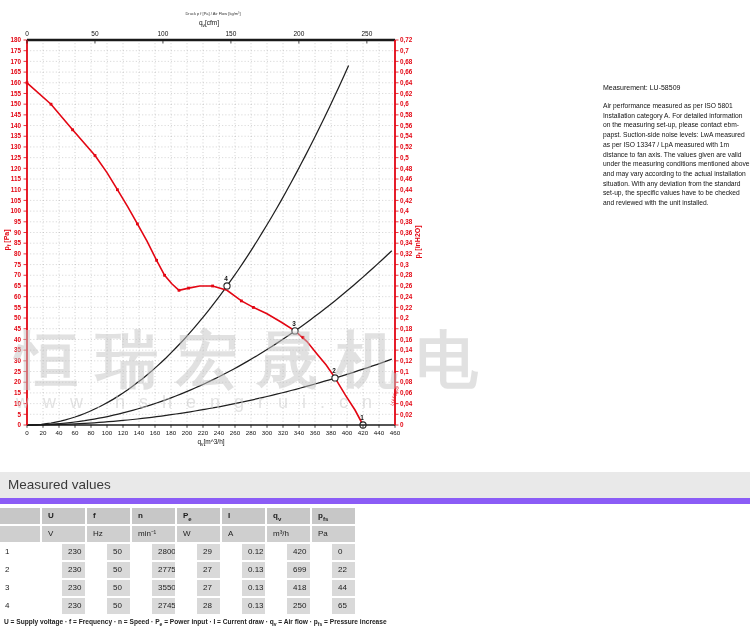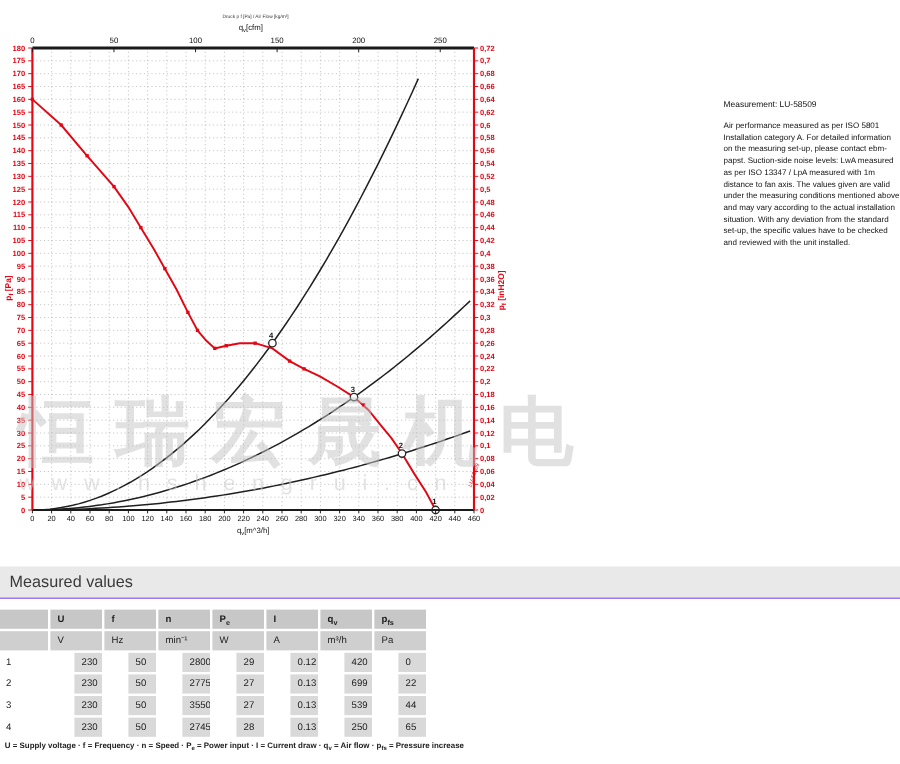--- a/index.html
+++ b/index.html
@@ -15,21 +15,21 @@
           color:#c4c4c4;opacity:.5;white-space:nowrap;pointer-events:none;}
   .wm-url{position:absolute;left:16px;top:392px;font-size:18px;font-weight:400;letter-spacing:14px;
           color:#cccccc;opacity:.55;white-space:nowrap;pointer-events:none;}
 
   
   .note-title{position:absolute;left:603px;top:84px;width:147px;font-size:7px;color:#111;}
   .note-body{position:absolute;left:603px;top:101px;width:147px;font-size:6.7px;line-height:1.45;color:#111;}
 
   
   .section-band{position:absolute;left:0;top:472px;width:750px;height:26px;background:#e9e9e9;
-                border-bottom:1px solid #8b5cf6;}
+                border-bottom:6px solid #8b5cf6;}
   .section-band span{display:block;padding-left:8px;line-height:26px;font-size:13.5px;color:#3a3a3a;}
 
   #mv-table{position:absolute;left:0;top:508px;display:grid;
             grid-template-columns:40px repeat(7,43px);gap:2px;}
   #mv-table div{height:16px;line-height:16px;font-size:8px;padding-left:6px;box-sizing:border-box;
                 color:#1c1c1c;overflow:hidden;white-space:nowrap;}
   #mv-table .hcell{background:#c7c7c7;font-weight:700;}
   #mv-table .ucell{background:#cfcfcf;}
   #mv-table .dcell{background:#d9d9d9;margin-left:20px;}
   #mv-table .rnum{background:#ffffff;padding-left:5px;}
@@ -390,21 +390,21 @@
       <div class="dcell">27</div>
       <div class="dcell">0.13</div>
       <div class="dcell">699</div>
       <div class="dcell">22</div>
       <div class="rnum">3</div>
       <div class="dcell">230</div>
       <div class="dcell">50</div>
       <div class="dcell">3550</div>
       <div class="dcell">27</div>
       <div class="dcell">0.13</div>
-      <div class="dcell">539</div>
+      <div class="dcell">418</div>
       <div class="dcell">44</div>
       <div class="rnum">4</div>
       <div class="dcell">230</div>
       <div class="dcell">50</div>
       <div class="dcell">2745</div>
       <div class="dcell">28</div>
       <div class="dcell">0.13</div>
       <div class="dcell">250</div>
       <div class="dcell">65</div>
     </div>

